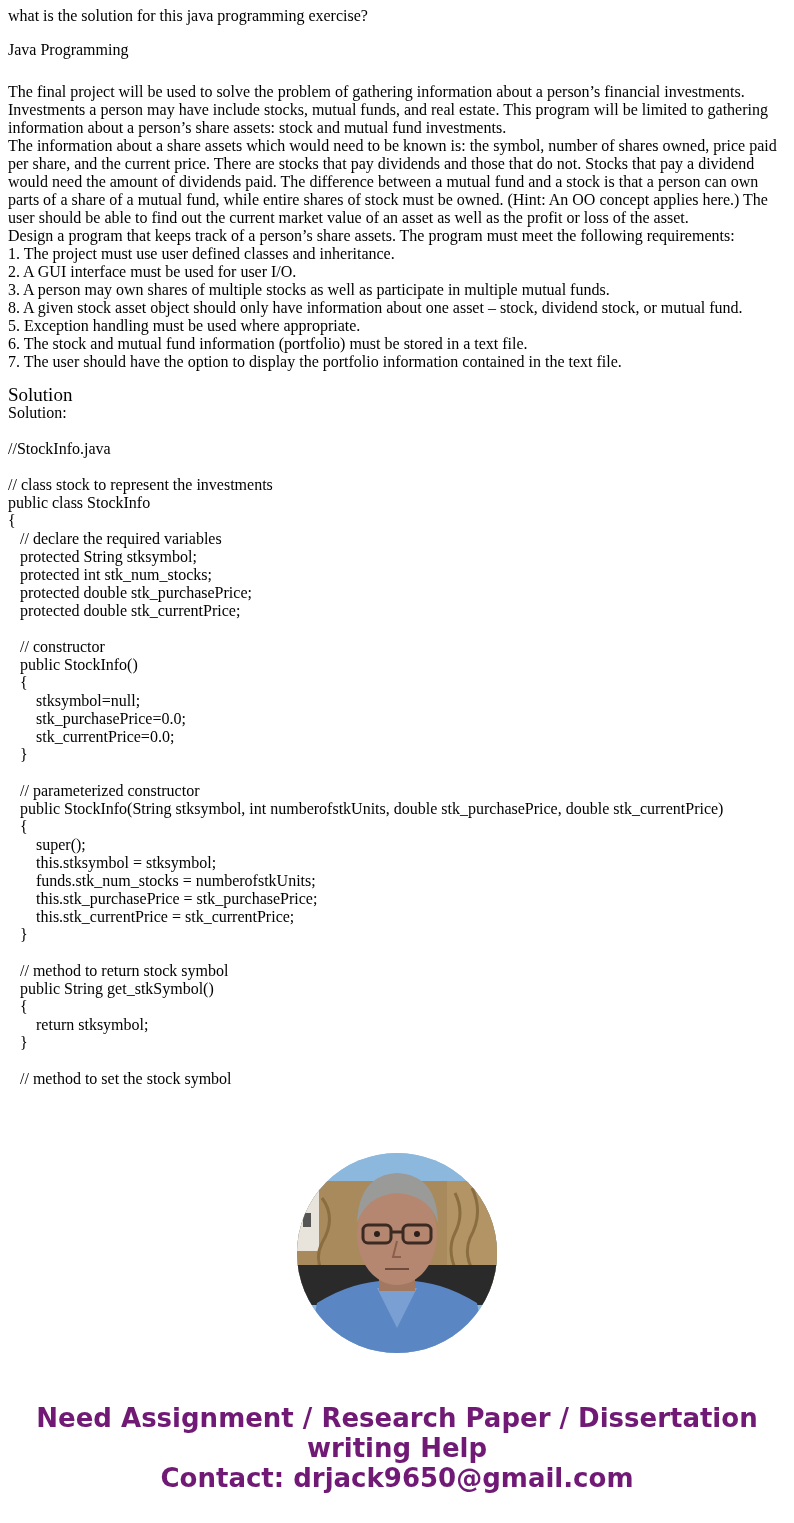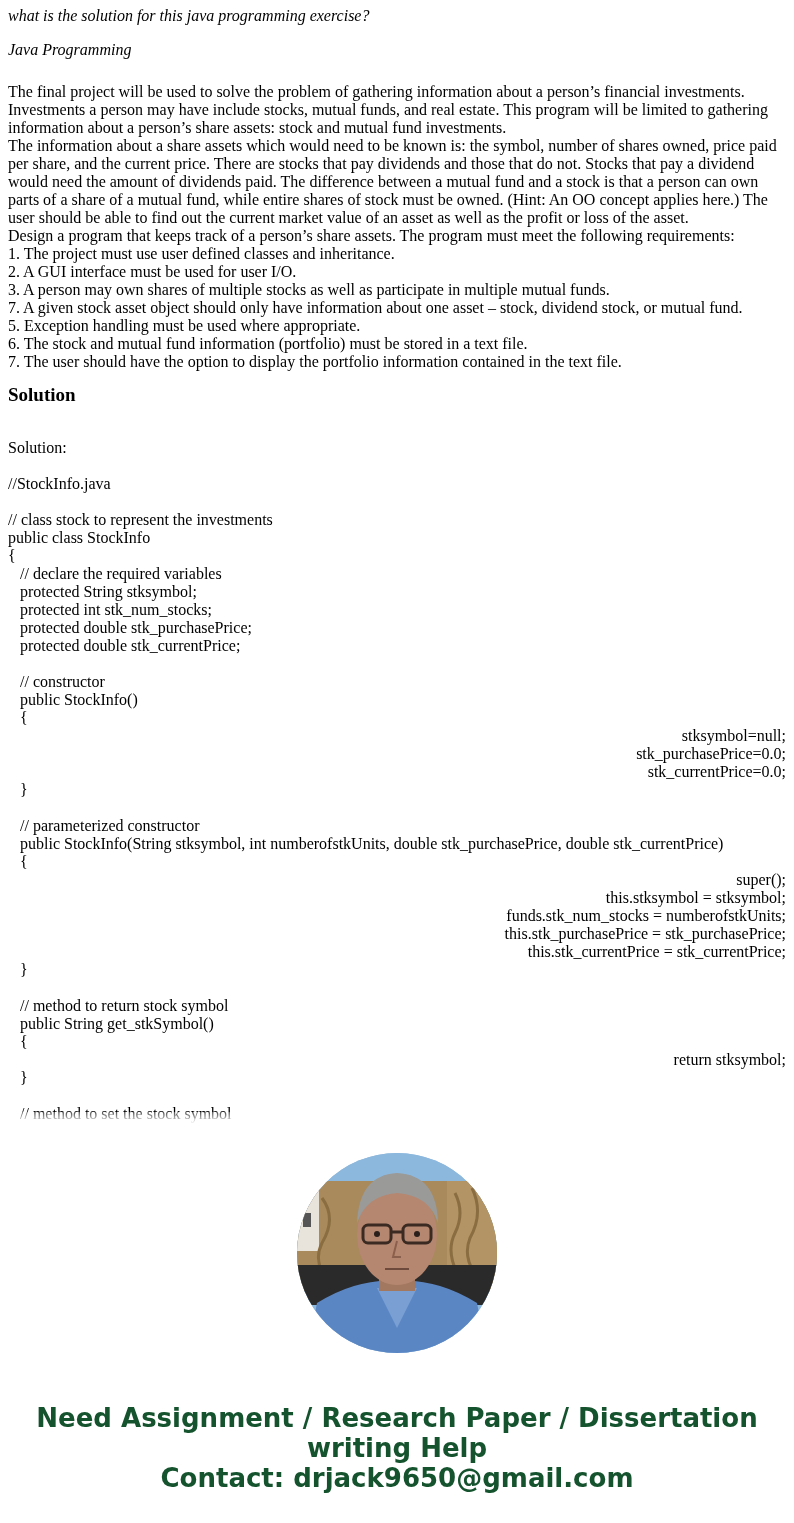--- a/index.html
+++ b/index.html
@@ -18,51 +18,50 @@
       color: #000000;
     }
     .content {
       position: absolute;
       left: 8px;
       top: 0;
       width: 778px;
     }
     .para {
       margin: 0;
-      font-style: italic;
     }
     .question { position: absolute; top: 7px; left: 0; width: 778px; }
     .subject { position: absolute; top: 41px; left: 0; width: 778px; }
     .problem { position: absolute; top: 83px; left: 0; width: 778px; }
     .problem .line { display: block; white-space: nowrap; }
     .solution-heading {
       position: absolute;
       top: 384px;
       left: 0;
       margin: 0;
       font-size: 19px;
-      font-weight: bold;
+      font-weight: normal;
       line-height: 22px;
     }
     .code {
       position: absolute;
-      top: 439px;
+      top: 404px;
       left: 0;
       width: 778px;
       height: 700px;
       overflow: hidden;
     }
     .code .cl {
       display: block;
       white-space: pre;
       height: 18px;
     }
     .code .cl.blank { height: 18px; }
     .code .i1 { padding-left: 12px; }
-    .code .i2 { padding-left: 28px; text-align: right; }
+    .code .i2 { padding-left: 28px; }
     .fade {
       position: absolute;
       top: 1112px;
       left: 0;
       width: 794px;
       height: 12px;
       background: linear-gradient(to bottom, rgba(255,255,255,0.3), #ffffff);
     }
     .avatar-wrap {
       position: absolute;
@@ -78,21 +77,21 @@
     .promo {
       position: absolute;
       left: 0;
       top: 1403px;
       width: 794px;
       text-align: center;
       font-family: "DejaVu Sans", sans-serif;
       font-weight: bold;
       font-size: 26px;
       line-height: 30px;
-      color: #14532d;
+      color: #701a75;
     }
     .promo span { display: block; }
   </style>
 </head>
 <body>
 
 <div class="content">
   <p class="para question">what is the solution for this java programming exercise?</p>
   <p class="para subject">Java Programming</p>
 
@@ -102,21 +101,21 @@
     <span class="line">information about a person’s share assets: stock and mutual fund investments.</span>
     <span class="line">The information about a share assets which would need to be known is: the symbol, number of shares owned, price paid</span>
     <span class="line">per share, and the current price. There are stocks that pay dividends and those that do not. Stocks that pay a dividend</span>
     <span class="line">would need the amount of dividends paid. The difference between a mutual fund and a stock is that a person can own</span>
     <span class="line">parts of a share of a mutual fund, while entire shares of stock must be owned. (Hint: An OO concept applies here.) The</span>
     <span class="line">user should be able to find out the current market value of an asset as well as the profit or loss of the asset.</span>
     <span class="line">Design a program that keeps track of a person’s share assets. The program must meet the following requirements:</span>
     <span class="line">1. The project must use user defined classes and inheritance.</span>
     <span class="line">2. A GUI interface must be used for user I/O.</span>
     <span class="line">3. A person may own shares of multiple stocks as well as participate in multiple mutual funds.</span>
-    <span class="line">7. A given stock asset object should only have information about one asset – stock, dividend stock, or mutual fund.</span>
+    <span class="line">8. A given stock asset object should only have information about one asset – stock, dividend stock, or mutual fund.</span>
     <span class="line">5. Exception handling must be used where appropriate.</span>
     <span class="line">6. The stock and mutual fund information (portfolio) must be stored in a text file.</span>
     <span class="line">7. The user should have the option to display the portfolio information contained in the text file.</span>
   </div>
 
   <h3 class="solution-heading">Solution</h3>
 
   <div class="code" id="code-block">
       <span class="cl">Solution:</span>
       <span class="cl blank"></span>

